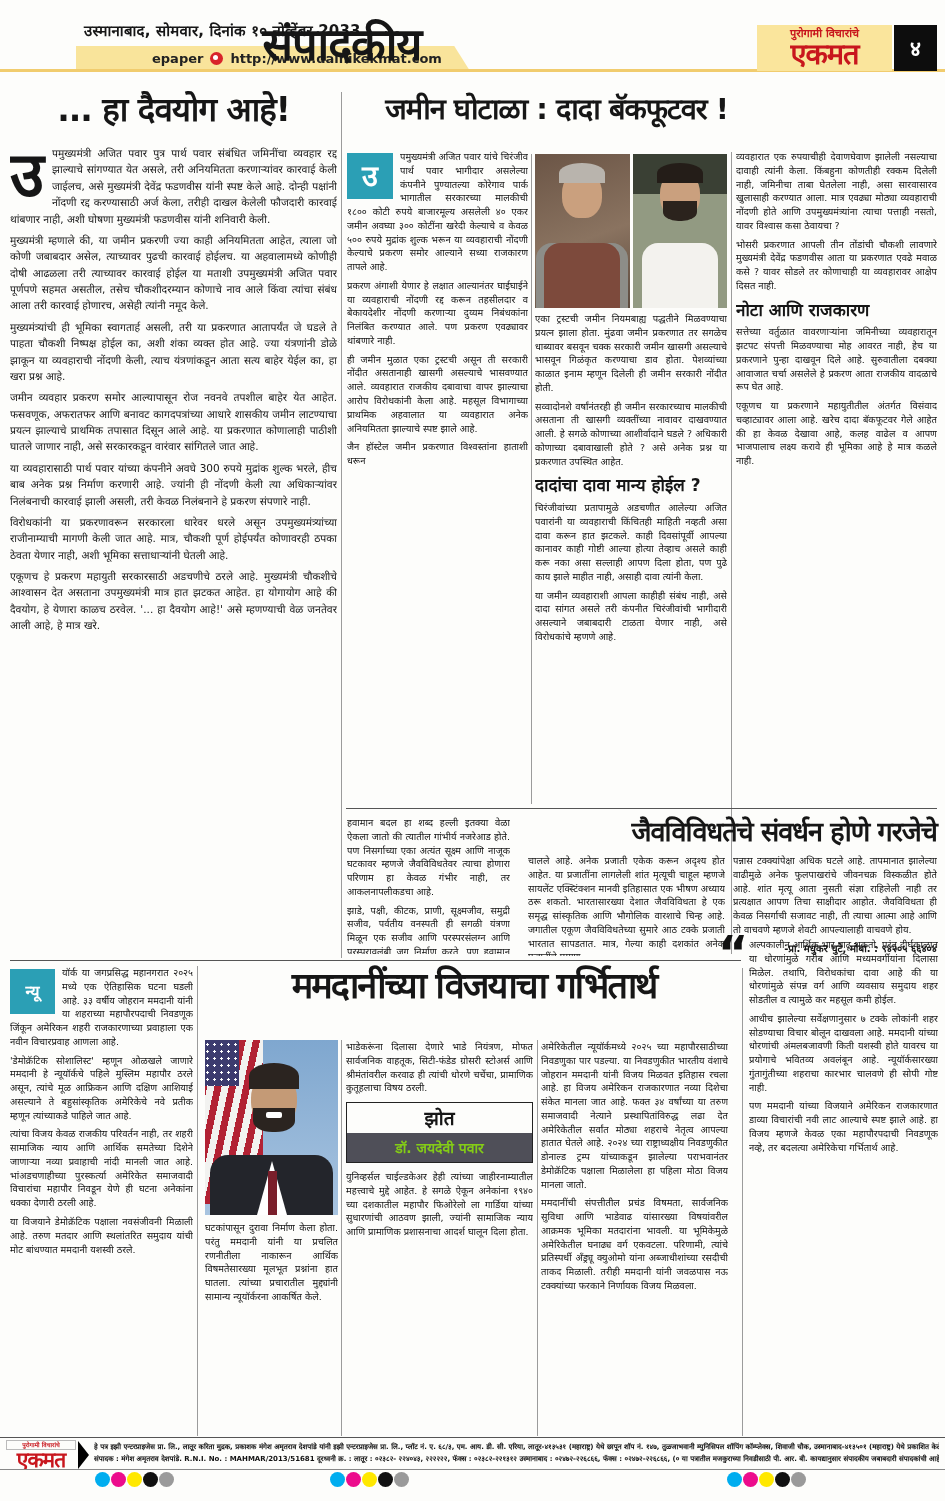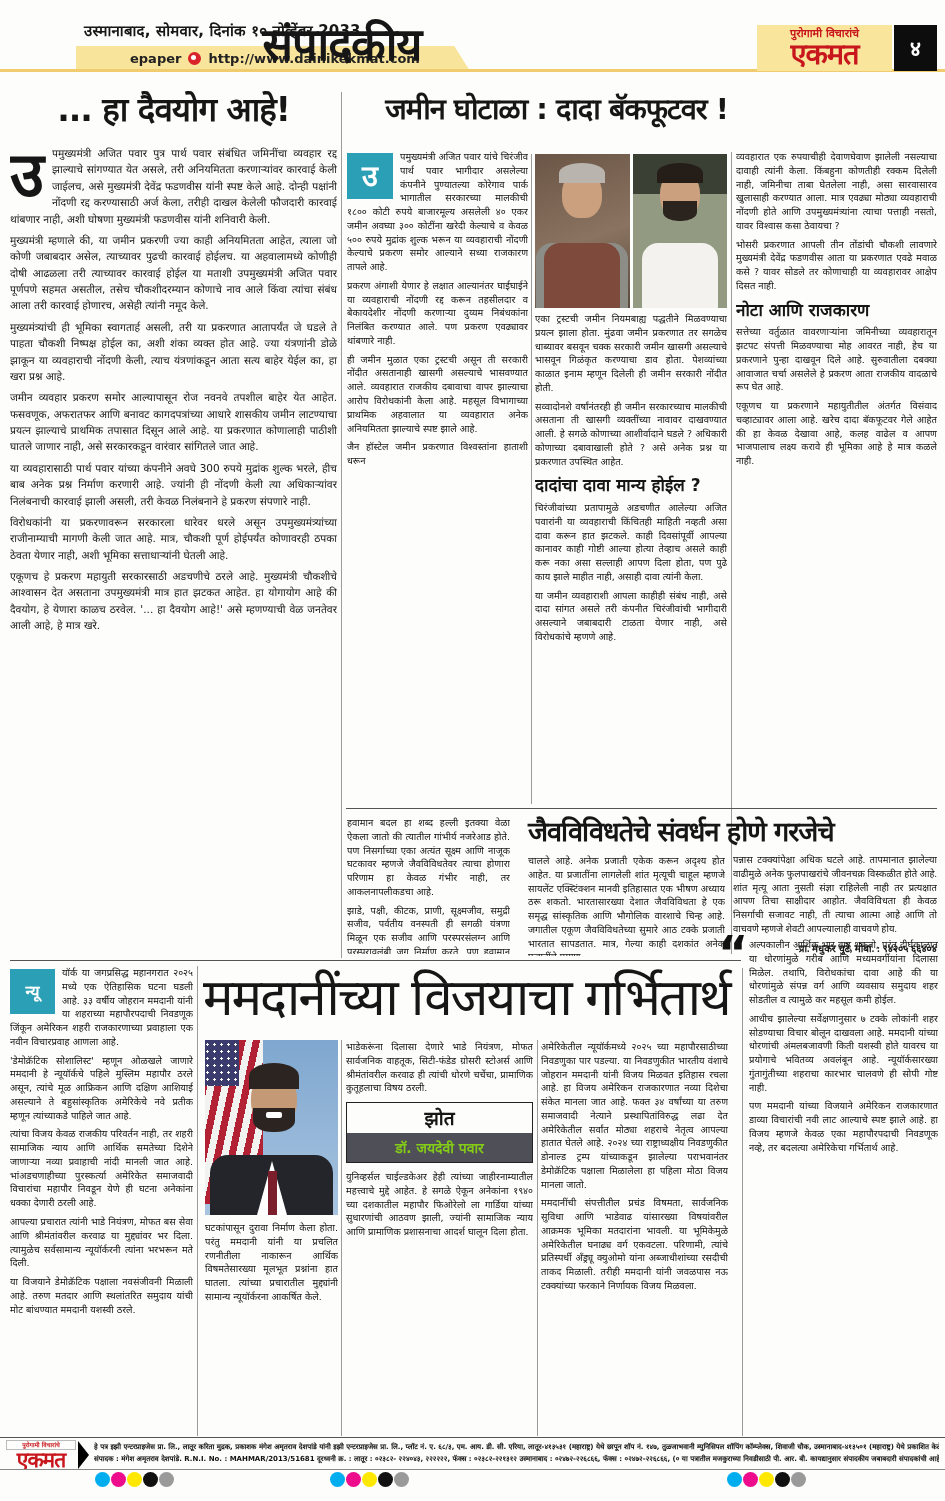--- a/index.html
+++ b/index.html
@@ -3,21 +3,21 @@
 <meta charset="utf-8">
 <style>
   html,body{margin:0;padding:0;background:#e8e8e8;}
   #page{position:relative;width:945px;height:1501px;background:#fdfdfb;margin:0 auto;
         font-family:"DejaVu Sans","Liberation Sans",sans-serif;color:#161616;overflow:hidden;}
   .abs{position:absolute;}
   
   #date-line{left:84px;top:20px;font-size:15px;font-weight:bold;letter-spacing:.2px;}
   #epaper-strip{left:76px;top:46px;width:394px;height:25px;background:#F9E49B;
         clip-path:polygon(0 0,96% 0,100% 100%,0 100%);display:flex;align-items:center;
-        gap:7px;padding-left:54px;box-sizing:border-box;}
+        gap:7px;padding-left:76px;box-sizing:border-box;}
   .ep-label,.ep-url{font-size:13px;font-weight:bold;color:#222;}
   .ep-icon{width:13px;height:13px;border-radius:50%;background:#d8232a;position:relative;flex:0 0 13px;}
   .ep-icon:after{content:"";position:absolute;left:3px;top:3px;width:5px;height:5px;border-radius:50%;background:#fff;}
   #header-line{left:0;top:69px;width:945px;height:3px;background:#F1CC6E;}
   #section-title{left:237px;top:12px;width:210px;text-align:center;font-size:45px;font-weight:900;letter-spacing:-1px;}
   #masthead-box{left:757px;top:25px;width:135px;height:46px;background:#FAE59C;text-align:center;
         padding-top:3px;box-sizing:border-box;}
   #masthead-box .tag{font-size:11px;font-weight:bold;color:#C8161D;line-height:1;}
   #masthead-box .name{font-size:29px;font-weight:900;color:#C8161D;line-height:1.05;letter-spacing:-1px;}
   #page-num-box{left:894px;top:25px;width:43px;height:46px;background:#0d0d0d;color:#fff;
@@ -52,29 +52,29 @@
   .ph .head{position:absolute;left:50%;transform:translateX(-50%);top:16px;width:40px;height:48px;
         background:#caa07e;border-radius:48% 48% 42% 42%;}
   .ph-l .head:before{content:"";position:absolute;top:-7px;left:-3px;right:-3px;height:20px;background:#b9b4ad;border-radius:50% 50% 0 0;}
   .ph-r .head:before{content:"";position:absolute;top:-7px;left:-3px;right:-3px;height:20px;background:#241d18;border-radius:50% 50% 0 0;}
   .ph-r .head:after{content:"";position:absolute;bottom:-3px;left:3px;right:3px;height:20px;background:#2b231d;border-radius:0 0 45% 45%;}
   .ph .torso{position:absolute;bottom:0;left:10%;width:80%;height:42%;border-radius:16px 16px 0 0;}
   .ph-l .torso{background:#7d4a3c;box-shadow:-8px 0 0 #8d8d88,8px 0 0 #8d8d88;}
   .ph-r .torso{background:#f3f2ee;}
   
   #jaiv-rule{left:346px;top:808px;width:591px;}
-  #jaiv-headline{left:528px;top:812px;width:409px;text-align:left;font-size:27px;font-weight:800;white-space:nowrap;letter-spacing:-1px;}
+  #jaiv-headline{left:528px;top:812px;width:409px;text-align:right;font-size:27px;font-weight:800;white-space:nowrap;letter-spacing:-1px;}
   #jvc1{left:347px;top:816px;width:163px;height:138px;overflow:hidden;}
   #jvc2{left:528px;top:854px;width:197px;height:102px;overflow:hidden;}
-  #jvc3{left:733px;top:854px;width:204px;height:102px;overflow:hidden;font-family:Liberation Serif, serif;}
+  #jvc3{left:733px;top:854px;width:204px;height:102px;overflow:hidden;}
   #sec-rule{left:10px;top:960px;width:731px;}
   
   #mcA{left:10px;top:966px;width:183px;height:470px;overflow:hidden;}
   #vrA{left:197px;top:966px;height:470px;}
-  #m-headline{left:203px;top:960px;width:542px;font-size:51px;font-weight:400;white-space:nowrap;letter-spacing:-2px;}
+  #m-headline{left:203px;top:960px;width:542px;text-align:center;font-size:36px;font-weight:700;white-space:nowrap;letter-spacing:-2px;}
   #mcB{left:205px;top:1040px;width:133px;height:396px;overflow:hidden;}
   #vrB{left:341px;top:1040px;height:396px;}
   #mcC{left:346px;top:1040px;width:187px;height:396px;overflow:hidden;}
   #vrC{left:537px;top:1040px;height:396px;}
   #mcD{left:541px;top:1040px;width:187px;height:396px;overflow:hidden;}
   #vrD{left:742px;top:968px;height:468px;}
   #pull-quote{left:718px;top:930px;font-size:46px;font-weight:900;line-height:1;color:#111;}
   #pull-quote:before{content:"\201C";}
   #mcE{left:749px;top:938px;width:189px;height:498px;overflow:hidden;}
   
@@ -207,21 +207,20 @@
     </div>
   </div>
 
   <div class="abs hr" id="sec-rule"></div>
 
   <div class="abs" id="mcA">
     <div class="body small">
       <p><span class="dropcap-box small">न्यू</span><span>यॉर्क या जगप्रसिद्ध महानगरात २०२५ मध्ये एक ऐतिहासिक घटना घडली आहे. ३३ वर्षीय जोहरान ममदानी यांनी या शहराच्या महापौरपदाची निवडणूक जिंकून अमेरिकन शहरी राजकारणाच्या प्रवाहाला एक नवीन विचारप्रवाह आणला आहे.</span></p>
       <p>'डेमोक्रॅटिक सोशालिस्ट' म्हणून ओळखले जाणारे ममदानी हे न्यूयॉर्कचे पहिले मुस्लिम महापौर ठरले असून, त्यांचे मूळ आफ्रिकन आणि दक्षिण आशियाई असल्याने ते बहुसांस्कृतिक अमेरिकेचे नवे प्रतीक म्हणून त्यांच्याकडे पाहिले जात आहे.</p>
       <p>त्यांचा विजय केवळ राजकीय परिवर्तन नाही, तर शहरी सामाजिक न्याय आणि आर्थिक समतेच्या दिशेने जाणाऱ्या नव्या प्रवाहाची नांदी मानली जात आहे. भांअडचणाहीच्या पुरस्कर्त्या अमेरिकेत समाजवादी विचारांचा महापौर निवडून येणे ही घटना अनेकांना धक्का देणारी ठरली आहे.</p>
-      <p>आपल्या प्रचारात त्यांनी भाडे नियंत्रण, मोफत बस सेवा आणि श्रीमंतांवरील करवाढ या मुद्द्यांवर भर दिला. त्यामुळेच सर्वसामान्य न्यूयॉर्करनी त्यांना भरभरून मते दिली.</p>
       <p>या विजयाने डेमोक्रॅटिक पक्षाला नवसंजीवनी मिळाली आहे. तरुण मतदार आणि स्थलांतरित समुदाय यांची मोट बांधण्यात ममदानी यशस्वी ठरले.</p>
     </div>
   </div>
   <div class="abs vr" id="vrA"></div>
 
   <div class="abs" id="m-headline">ममदानींच्या विजयाचा गर्भितार्थ</div>
 
   <div class="abs" id="mcB">
     <div id="photoM">
       <div class="flag"></div>

